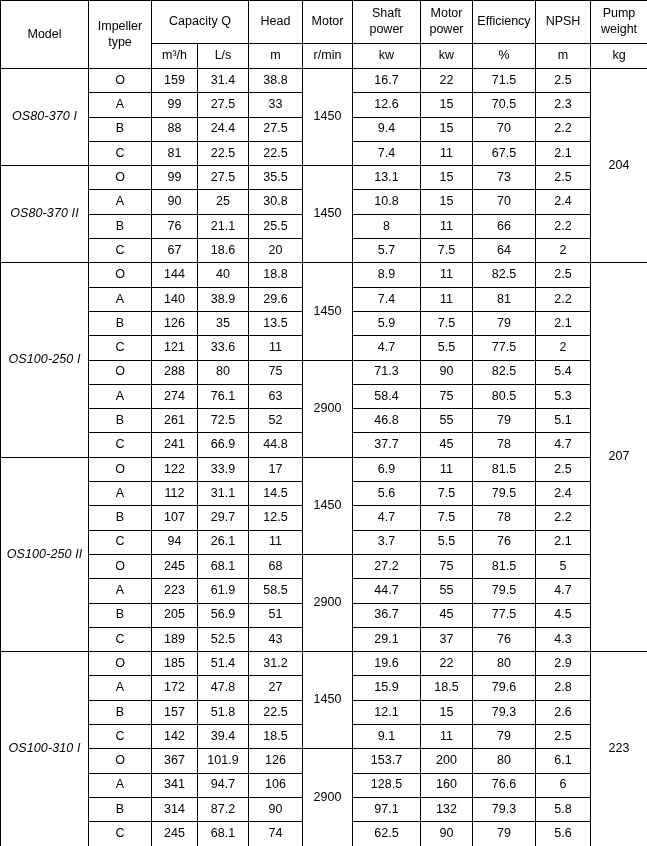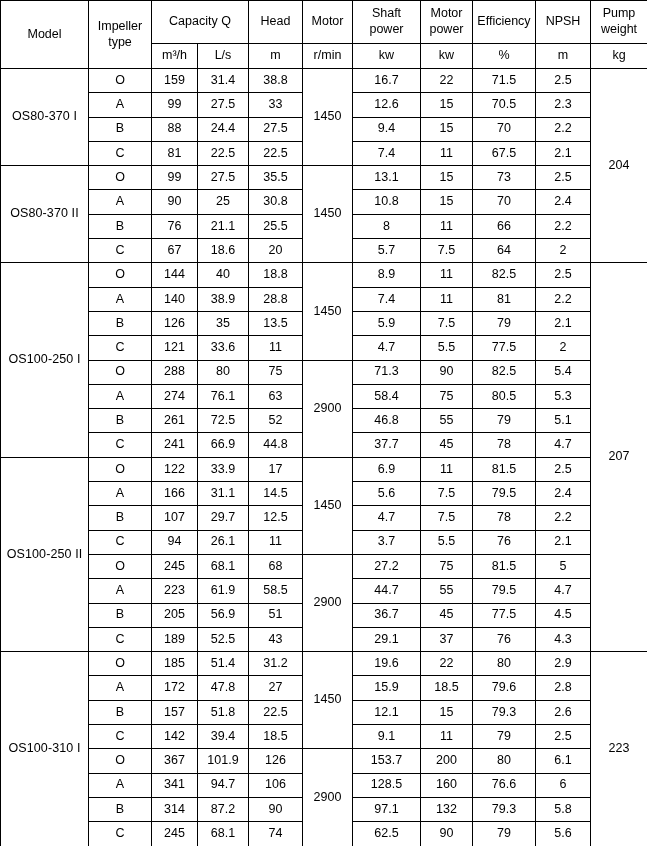--- a/index.html
+++ b/index.html
@@ -48,20 +48,21 @@
   table.spec thead tr.head-units th {
     height: 25px;
   }
   table.spec tbody td {
     height: 24.3px;
     font-size: 12.5px;
   }
   td.model-cell {
     font-size: 12.5px;
     letter-spacing: 0.1px;
+    font-style: italic;
   }
   td.speed-cell,
   td.weight-cell {
     font-size: 12.5px;
   }
   
   col.c-model    { width: 88px; }
   col.c-imp      { width: 63px; }
   col.c-q1       { width: 46px; }
   col.c-q2       { width: 51px; }
@@ -222,21 +223,21 @@
           <td>8.9</td>
           <td>11</td>
           <td>82.5</td>
           <td>2.5</td>
           <td class="weight-cell" rowspan="16">207</td>
         </tr>
         <tr>
           <td>A</td>
           <td>140</td>
           <td>38.9</td>
-          <td>28.8</td>
+          <td>29.6</td>
           <td>7.4</td>
           <td>11</td>
           <td>81</td>
           <td>2.2</td>
         </tr>
         <tr>
           <td>B</td>
           <td>126</td>
           <td>35</td>
           <td>13.5</td>
@@ -303,21 +304,21 @@
           <td>33.9</td>
           <td>17</td>
           <td class="speed-cell" rowspan="4">1450</td>
           <td>6.9</td>
           <td>11</td>
           <td>81.5</td>
           <td>2.5</td>
         </tr>
         <tr>
           <td>A</td>
-          <td>166</td>
+          <td>112</td>
           <td>31.1</td>
           <td>14.5</td>
           <td>5.6</td>
           <td>7.5</td>
           <td>79.5</td>
           <td>2.4</td>
         </tr>
         <tr>
           <td>B</td>
           <td>107</td>

